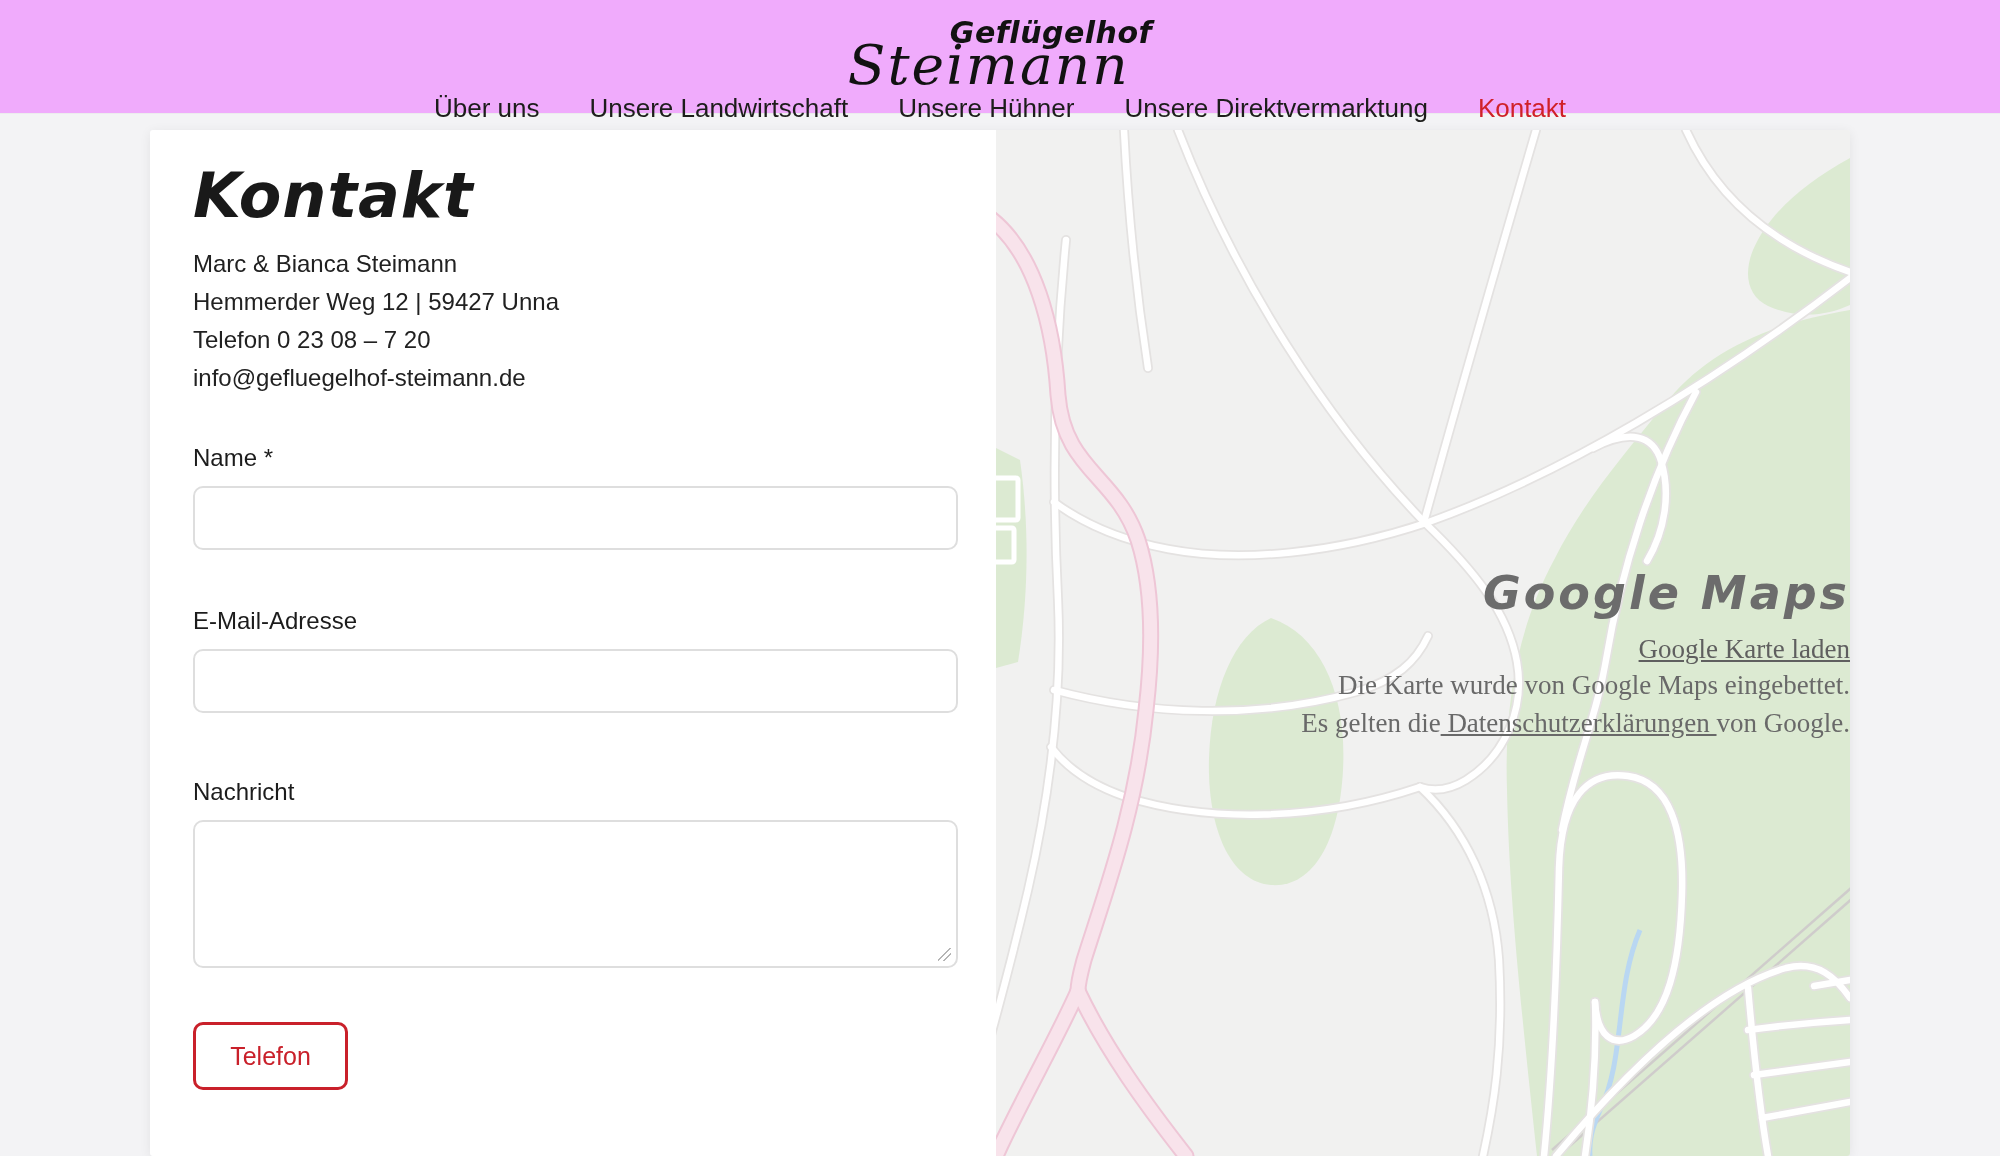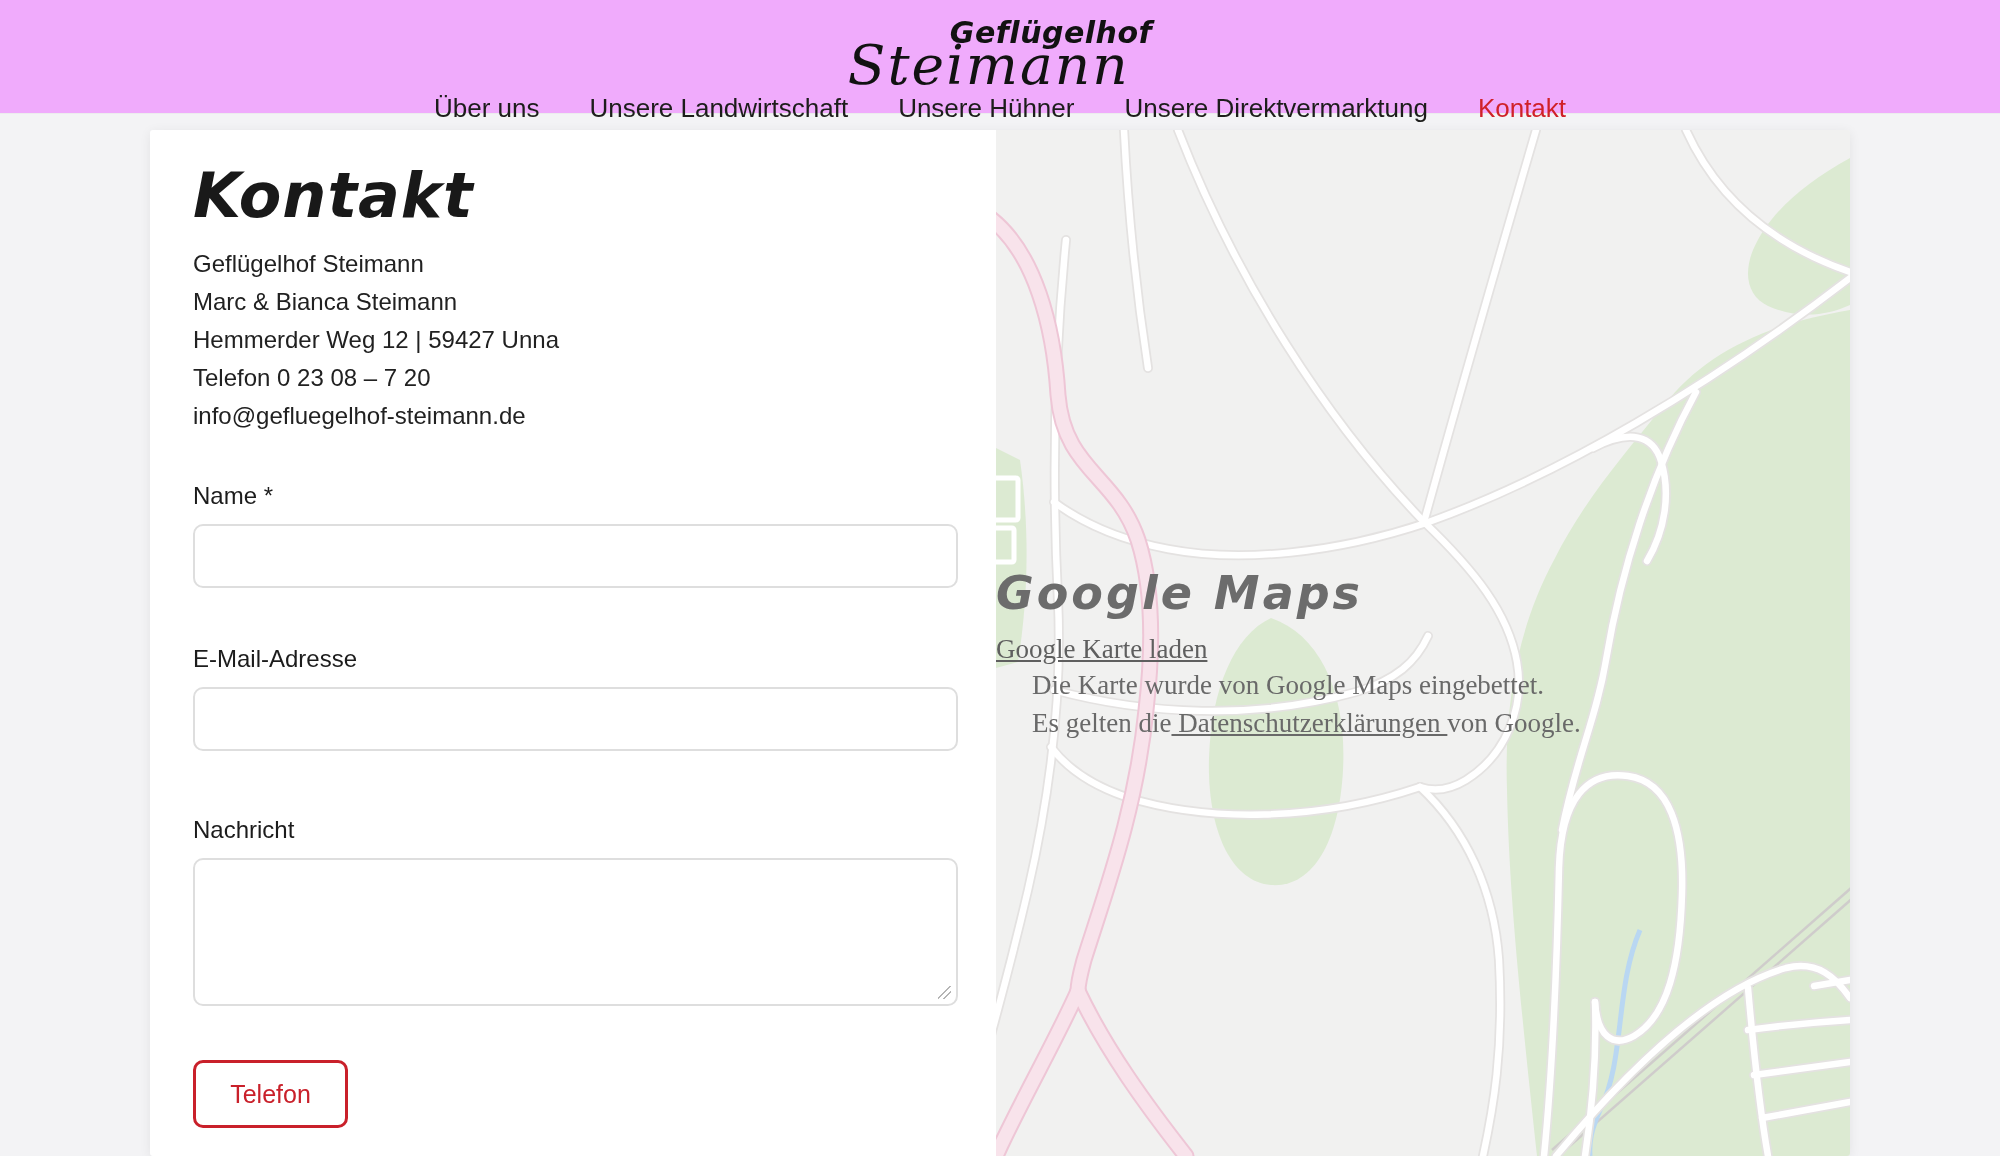--- a/index.html
+++ b/index.html
@@ -138,21 +138,21 @@
     cursor: pointer;
   }
 
   
   .map-pane { flex: 1; position: relative; background: #f1f1f0; overflow: hidden; }
   .map-pane svg { position: absolute; inset: 0; width: 100%; height: 100%; display: block; }
   .map-overlay {
     position: absolute;
     left: 0; right: 0;
     top: 436px;
-    text-align: left;
+    text-align: right;
   }
   .gm-title {
     font-family: "DejaVu Sans", sans-serif;
     font-style: italic;
     font-weight: 600;
     font-size: 46px;
     line-height: 54px;
     color: #6c6c6c;
     letter-spacing: 3px;
     margin-bottom: 12px;
@@ -192,21 +192,20 @@
     <a href="#" class="active">Kontakt</a>
   </div>
 </div>
 
 <div class="card">
 
   <div class="form-pane">
     <h1 class="page-title">Kontakt</h1>
 
     <div class="address">
-      <p>Geflügelhof Steimann</p>
       <p>Marc &amp; Bianca Steimann</p>
       <p>Hemmerder Weg 12 | 59427 Unna</p>
       <p>Telefon 0 23 08 – 7 20</p>
       <p>info@gefluegelhof-steimann.de</p>
     </div>
 
     <div class="field-group">
       <div class="field-label">Name *</div>
       <input type="text" class="text-input" aria-label="Name *" style="">
     </div>

